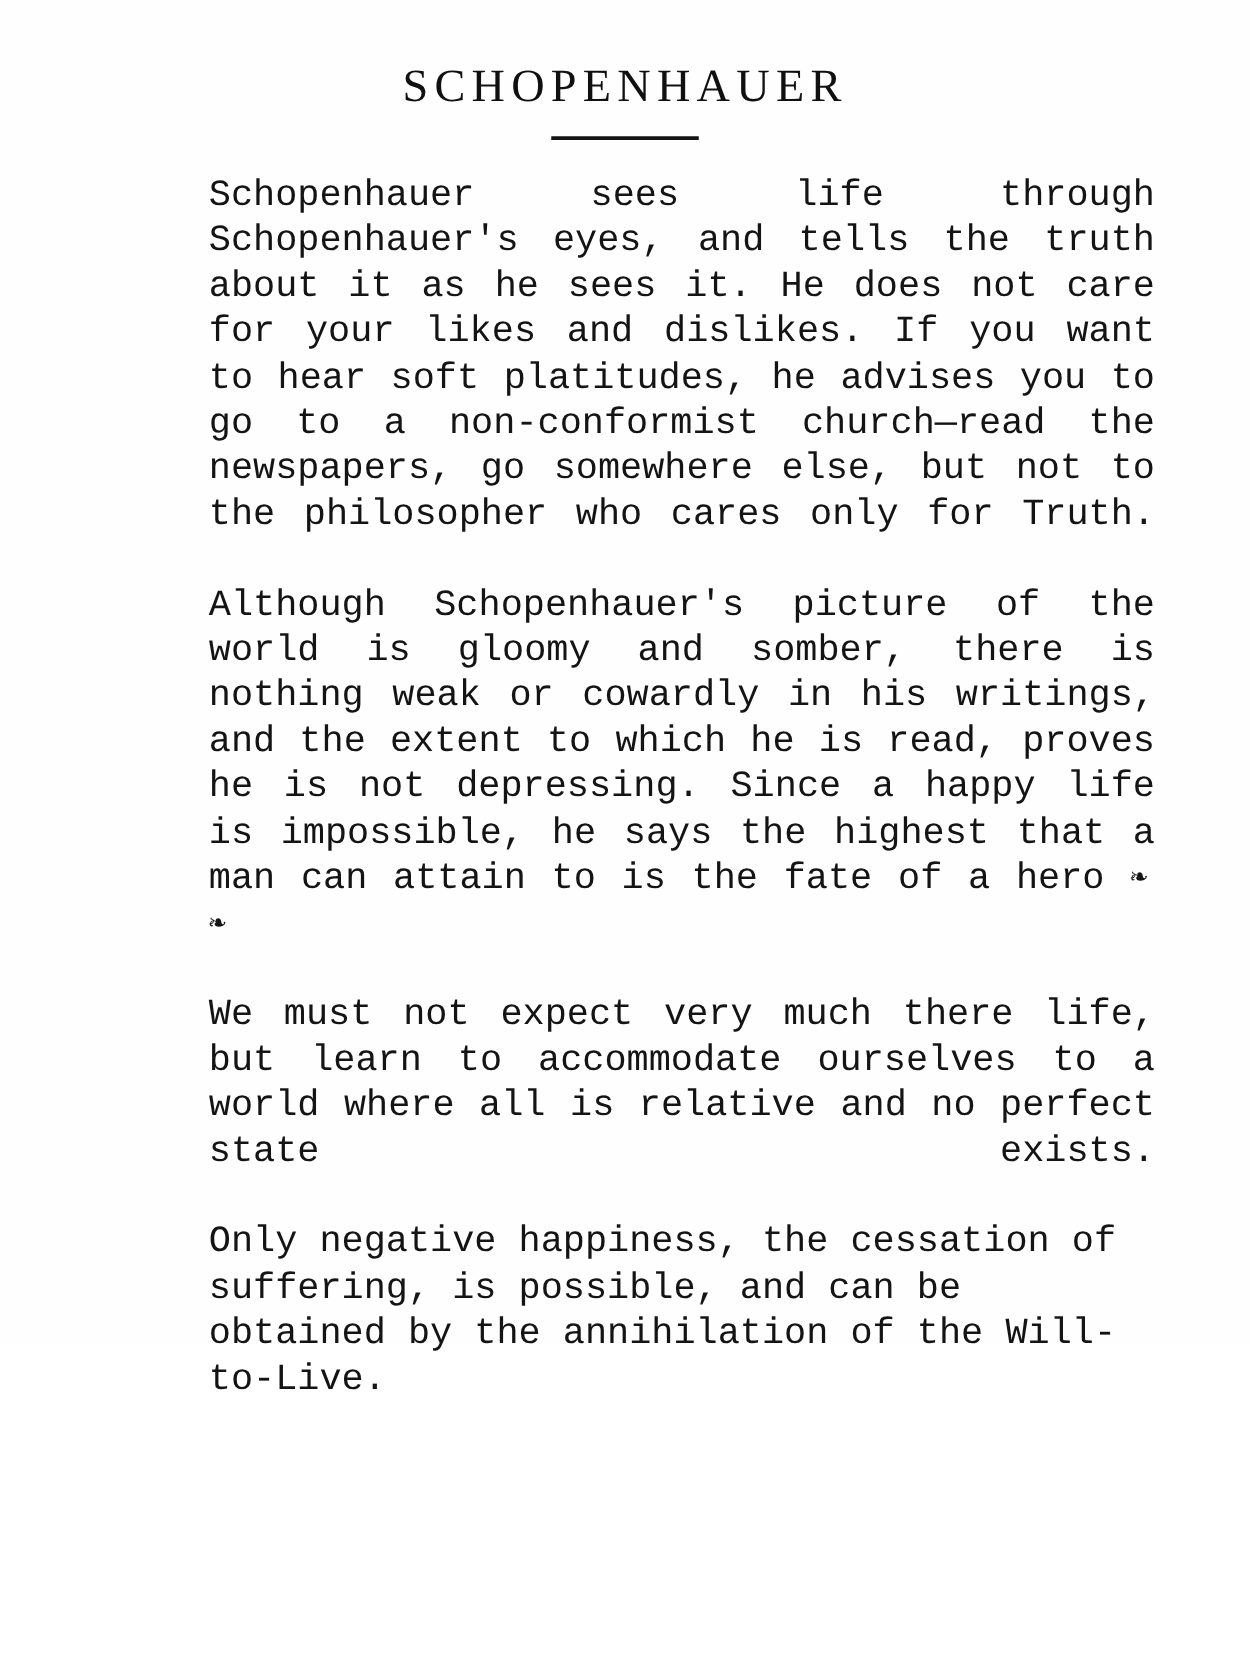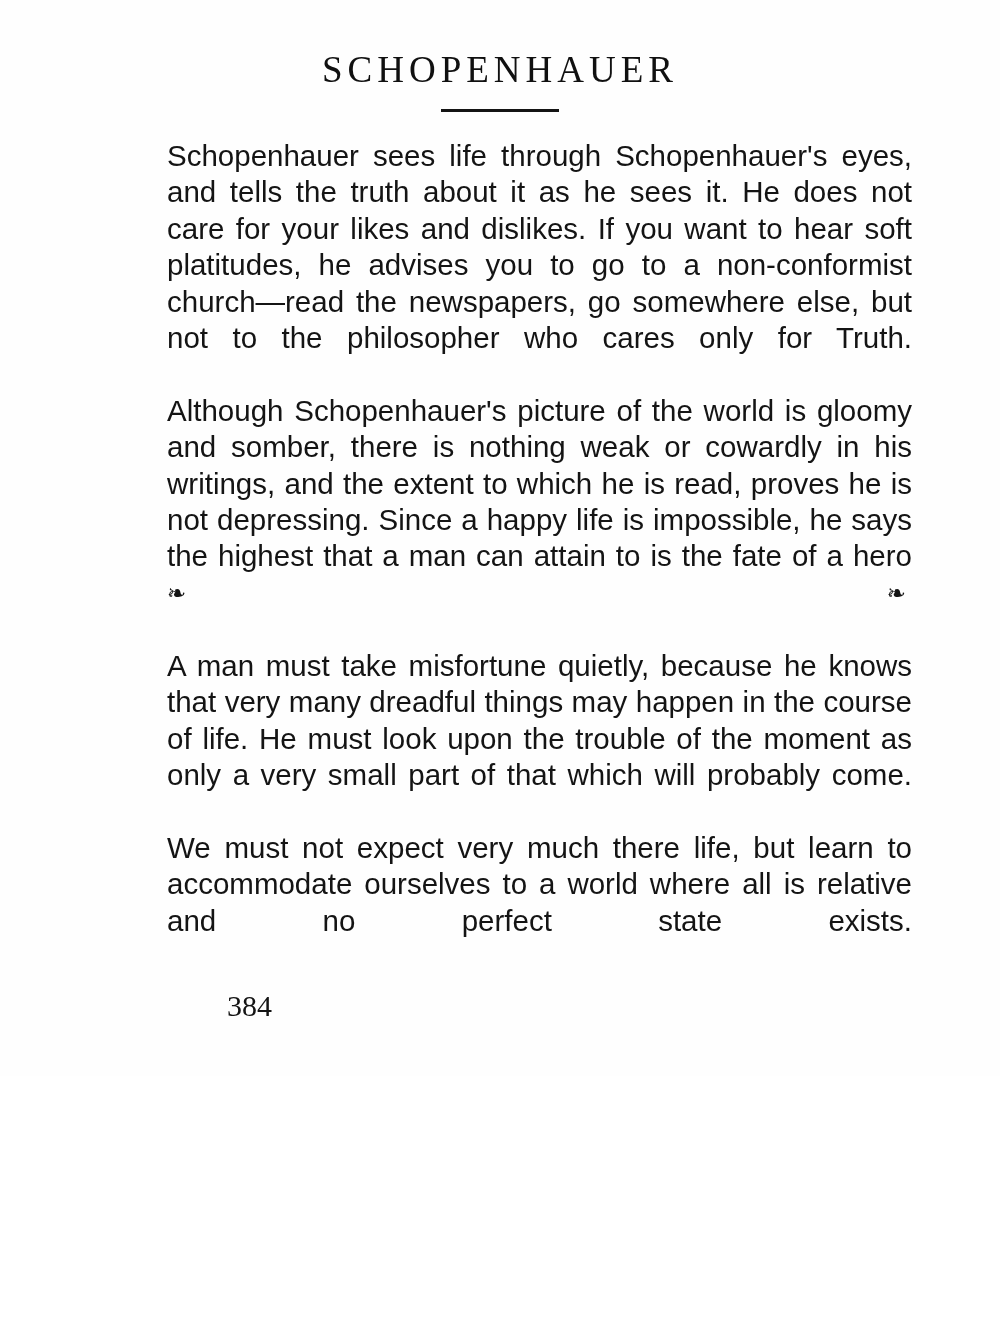--- a/index.html
+++ b/index.html
@@ -38,27 +38,27 @@
     height: 0;
     border-top: 3px solid #141414;
     margin: 18px auto 0 auto;
   }
   .body-text {
     margin: 0;
     padding: 26px 76px 0 167px;
     box-sizing: border-box;
   }
   .para {
-    margin: 0 12px 0 0;
+    margin: 0 0 0 0;
     font-size: 29.5px;
     line-height: 36.4px;
     text-align: justify;
     text-justify: inter-word;
     color: #141414;
-    font-family: Liberation Sans, sans-serif;
+    font-family: Liberation Mono, monospace;
   }
   .para:after {
     content: "";
     display: inline-block;
     width: 100%;
   }
   .para.noj {
     text-align: left;
   }
   .para.noj:after { display: none; }
@@ -81,23 +81,22 @@
 
   <h1 class="page-header">SCHOPENHAUER</h1>
   <div class="header-rule"></div>
 
   <div class="body-text">
 
     <p class="para"><span>Schopenhauer sees life through Schopenhauer's eyes, and tells the truth about it as he sees it. He does not care for your likes and dislikes. If you want to hear soft platitudes, he advises you to go to a non-conformist church—read the newspapers, go somewhere else, but not to the philosopher who cares only for Truth.</span></p>
 
     <p class="para"><span>Although Schopenhauer's picture of the world is gloomy and somber, there is nothing weak or cowardly in his writings, and the extent to which he is read, proves he is not depressing. Since a happy life is impossible, he says the highest that a man can attain to is the fate of a hero</span> <span class="orn">❧ ❧</span></p>
 
-    <p class="para"><span>A man must take misfortune quietly, because he knows that very many dreadful things may happen in the course of life. He must look upon the trouble of the moment as only a very small part of that which will probably come.</span></p>
 
     <p class="para"><span>We must not expect very much there life, but learn to accommodate ourselves to a world where all is relative and no perfect state exists.</span></p>
 
 
 
+    <p class="para noj"><span>Only negative happiness, the cessation of suffering, is possible, and can be obtained by the annihilation of the Will-to-Live.</span></p>
 
-    <div class="folio">384</div>
 
   </div>
 </div>
 
 </body></html>

